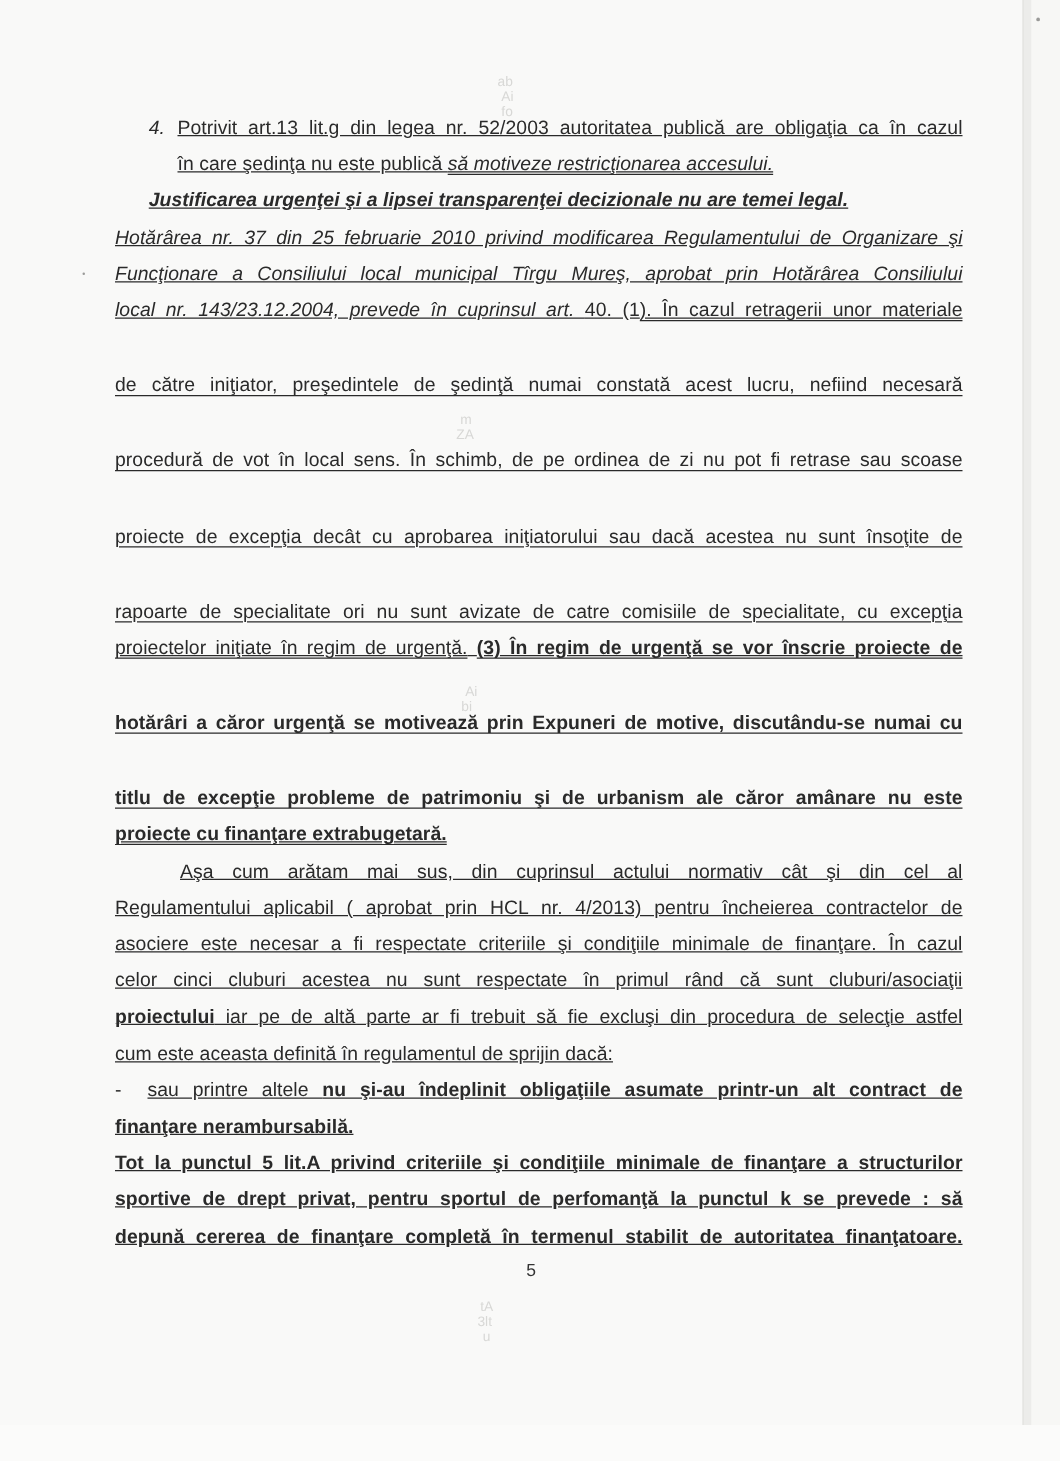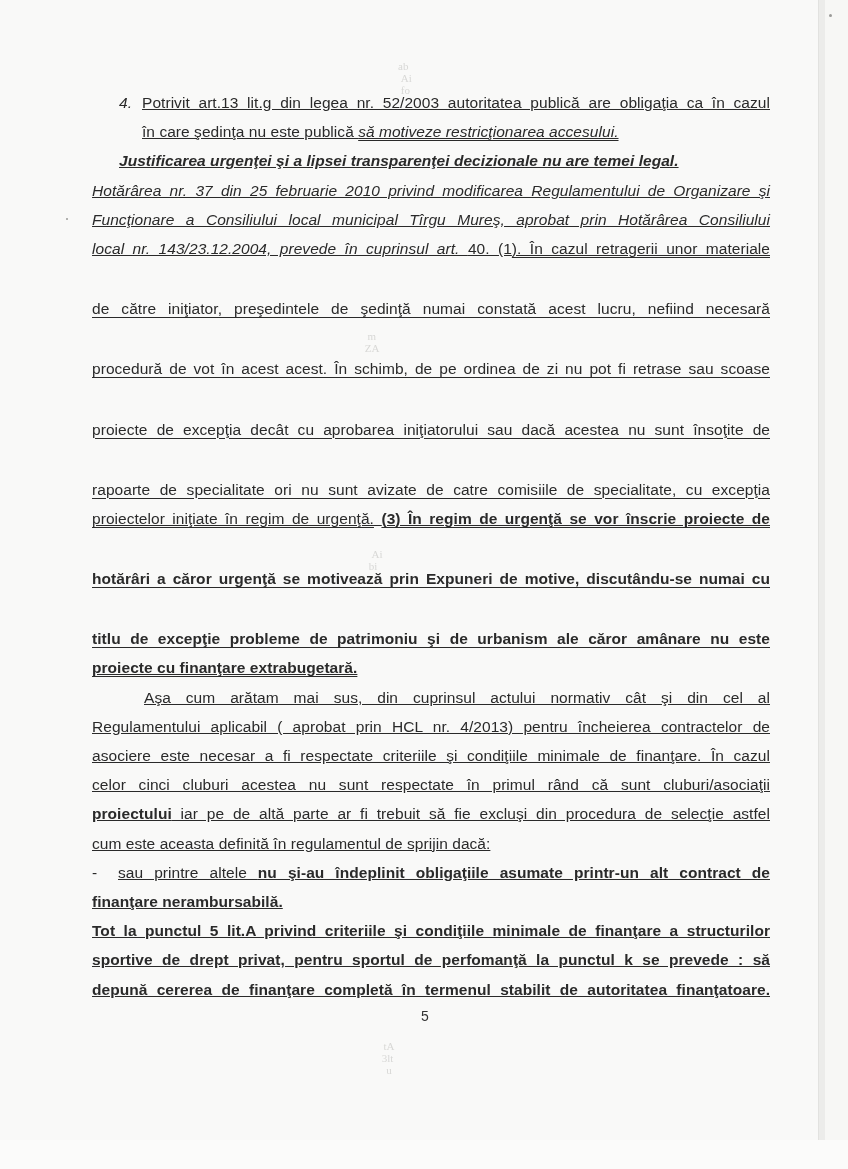--- a/index.html
+++ b/index.html
@@ -63,21 +63,21 @@
       left: 421px;
       top: 1008px;
       font-size: 14px;
       color: #333;
     }
     .bleed {
       position: absolute;
       color: #d8d8d6;
       font-size: 11px;
       line-height: 12px;
-      font-family: Liberation Serif, serif;
+      font-family: Liberation Sans, sans-serif;
     }
     .speck { position:absolute; width:3px; height:3px; border-radius:50%; background:#9a9a98; }
   </style>
 </head>
 <body>
 
 <div class="page"></div>
 <div class="edge-band"></div>
 <div class="bottom-band"></div>
 
@@ -93,21 +93,21 @@
 
   <span class="line indent-item"><span class="num">4.</span><span>Potrivit art.13 lit.g din legea nr. 52/2003 autoritatea publică are obligaţia ca în cazul</span></span>
   <span class="line last indent-item2"><span>în care şedinţa nu este publică </span><span class="it u">să motiveze restricţionarea accesului.</span></span>
 
   <span class="line last b it" style="padding-left:27px;">Justificarea urgenţei şi a lipsei transparenţei decizionale nu are temei legal.</span>
 
   <span class="line it">Hotărârea nr. 37 din 25 februarie 2010 privind modificarea Regulamentului de Organizare şi</span>
   <span class="line it">Funcţionare a Consiliului local municipal Tîrgu Mureş, aprobat prin Hotărârea Consiliului</span>
   <span class="line"><span class="it">local nr. 143/23.12.2004, prevede în cuprinsul art. </span><span>40. (1</span><span class="u">). În cazul retragerii unor materiale</span></span>
   <span class="line u">de către iniţiator, preşedintele de şedinţă numai constată acest lucru, nefiind necesară</span>
-  <span class="line u">procedură de vot în acest acest. În schimb, de pe ordinea de zi nu pot fi retrase sau scoase</span>
+  <span class="line u">procedură de vot în local sens. În schimb, de pe ordinea de zi nu pot fi retrase sau scoase</span>
   <span class="line u">proiecte de excepţia decât cu aprobarea iniţiatorului sau dacă acestea nu sunt însoţite de</span>
   <span class="line u">rapoarte de specialitate ori nu sunt avizate de catre comisiile de specialitate, cu excepţia</span>
   <span class="line"><span class="u">proiectelor iniţiate în regim de urgenţă.</span> <span class="b u">(3) În regim de urgenţă se vor înscrie proiecte de</span></span>
   <span class="line b u">hotărâri a căror urgenţă se motivează prin Expuneri de motive, discutându-se numai cu</span>
   <span class="line b u">titlu de excepţie probleme de patrimoniu şi de urbanism ale căror amânare nu este</span>
   <span class="line last"><span class="b u">proiecte cu finanţare extrabugetară.</span></span>
 
   <span class="line indent-para">Aşa cum arătam mai sus, din cuprinsul actului normativ cât şi din cel al</span>
   <span class="line">Regulamentului aplicabil  ( aprobat prin HCL nr. 4/2013) pentru încheierea contractelor de</span>
   <span class="line">asociere este necesar a fi respectate criteriile şi condiţiile minimale de finanţare. În cazul</span>

